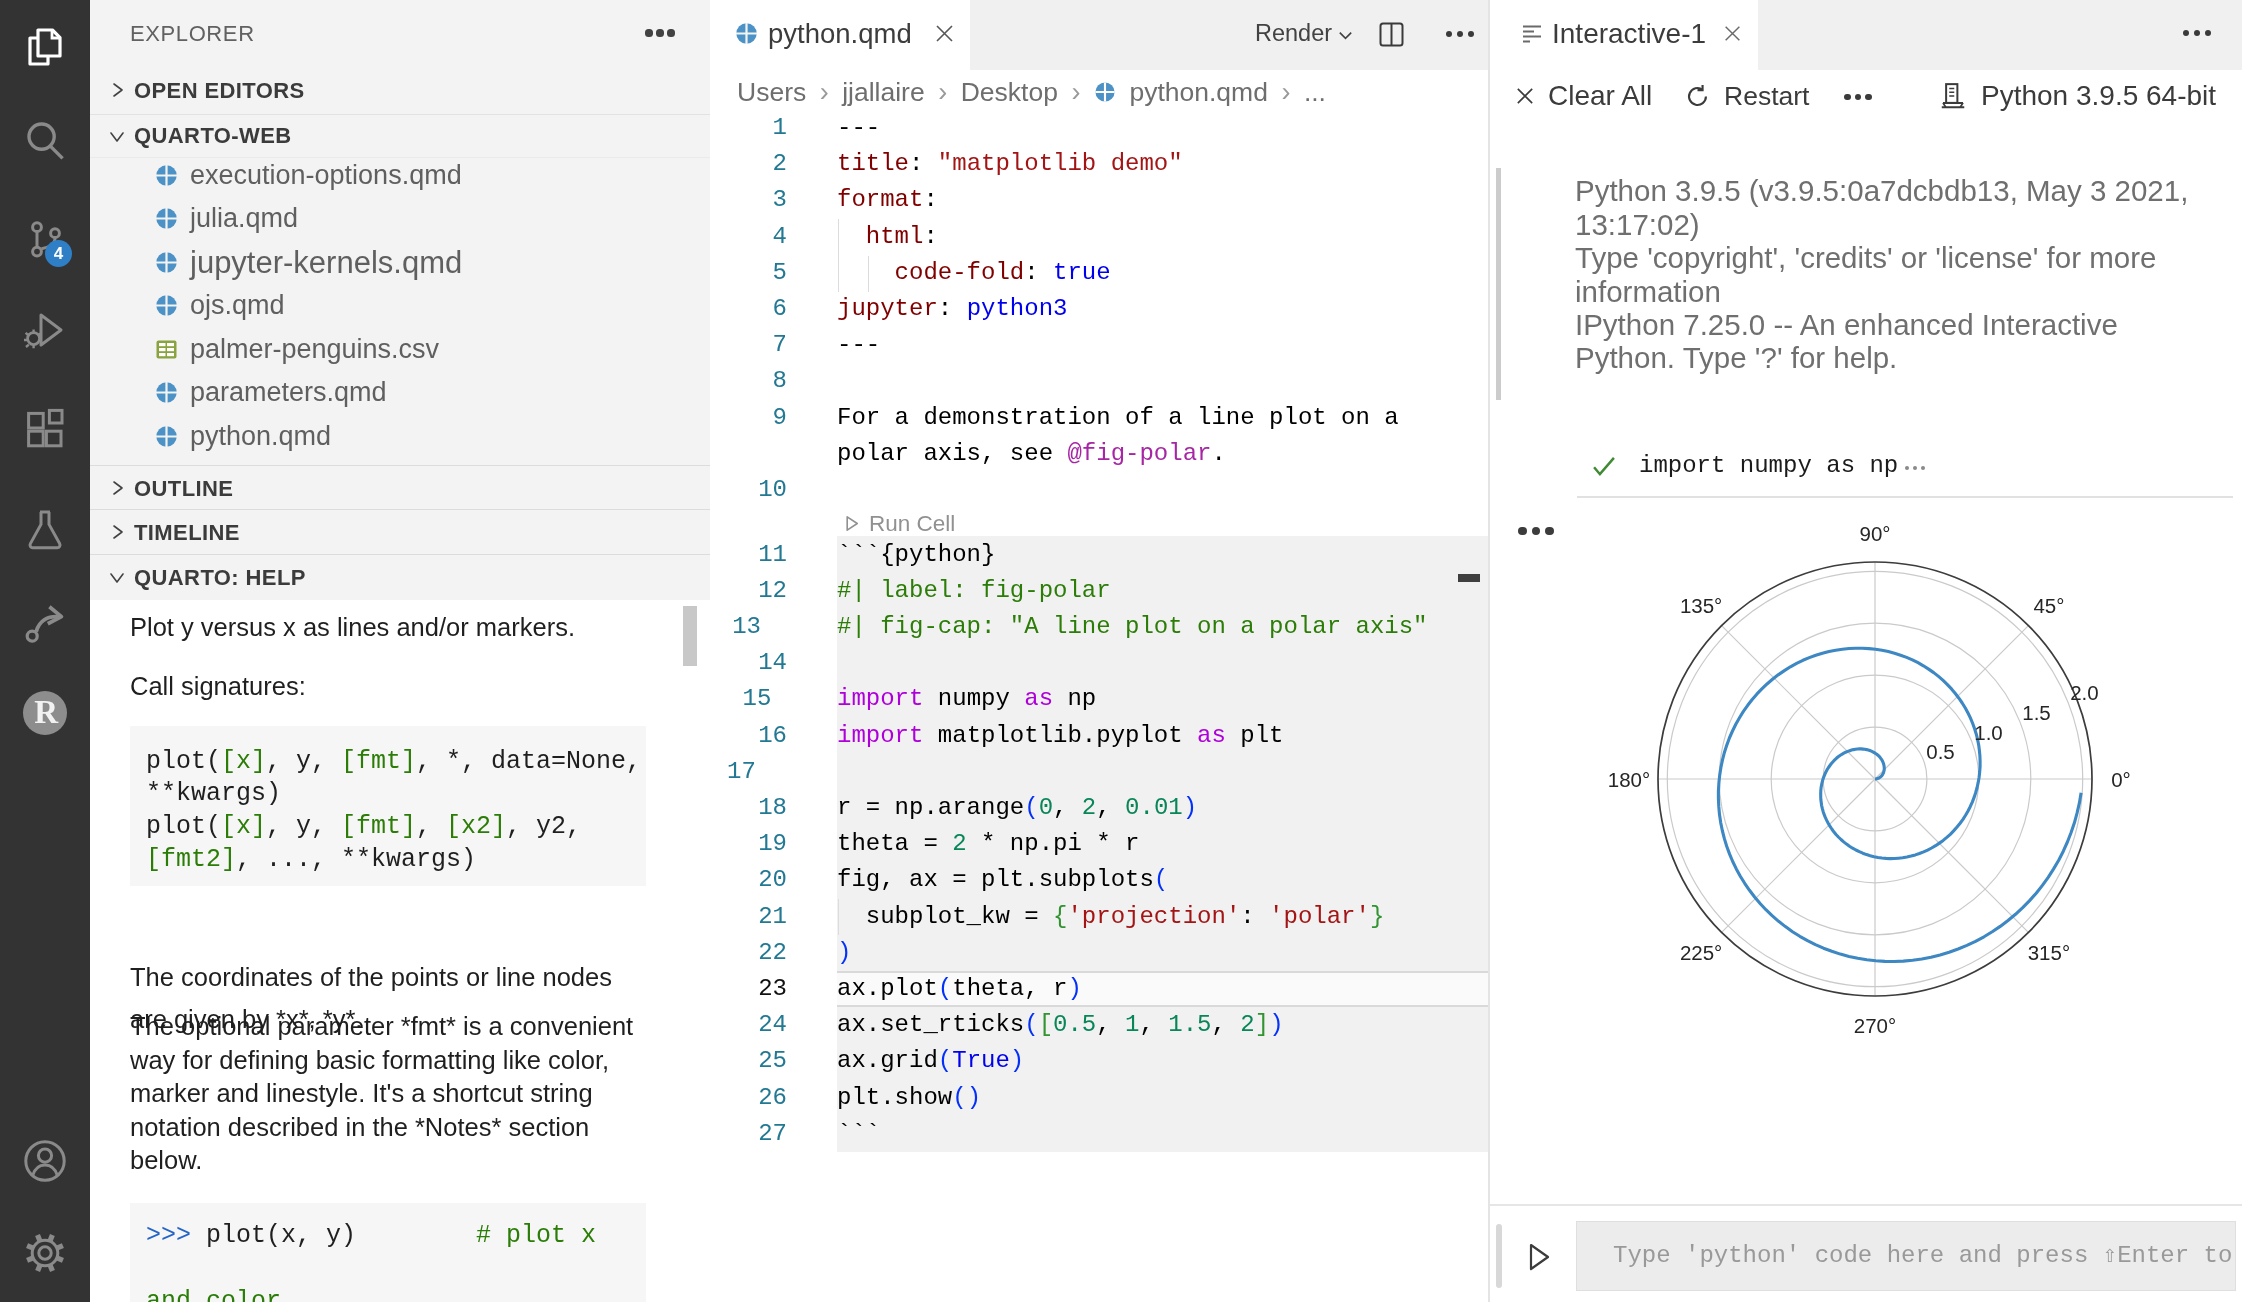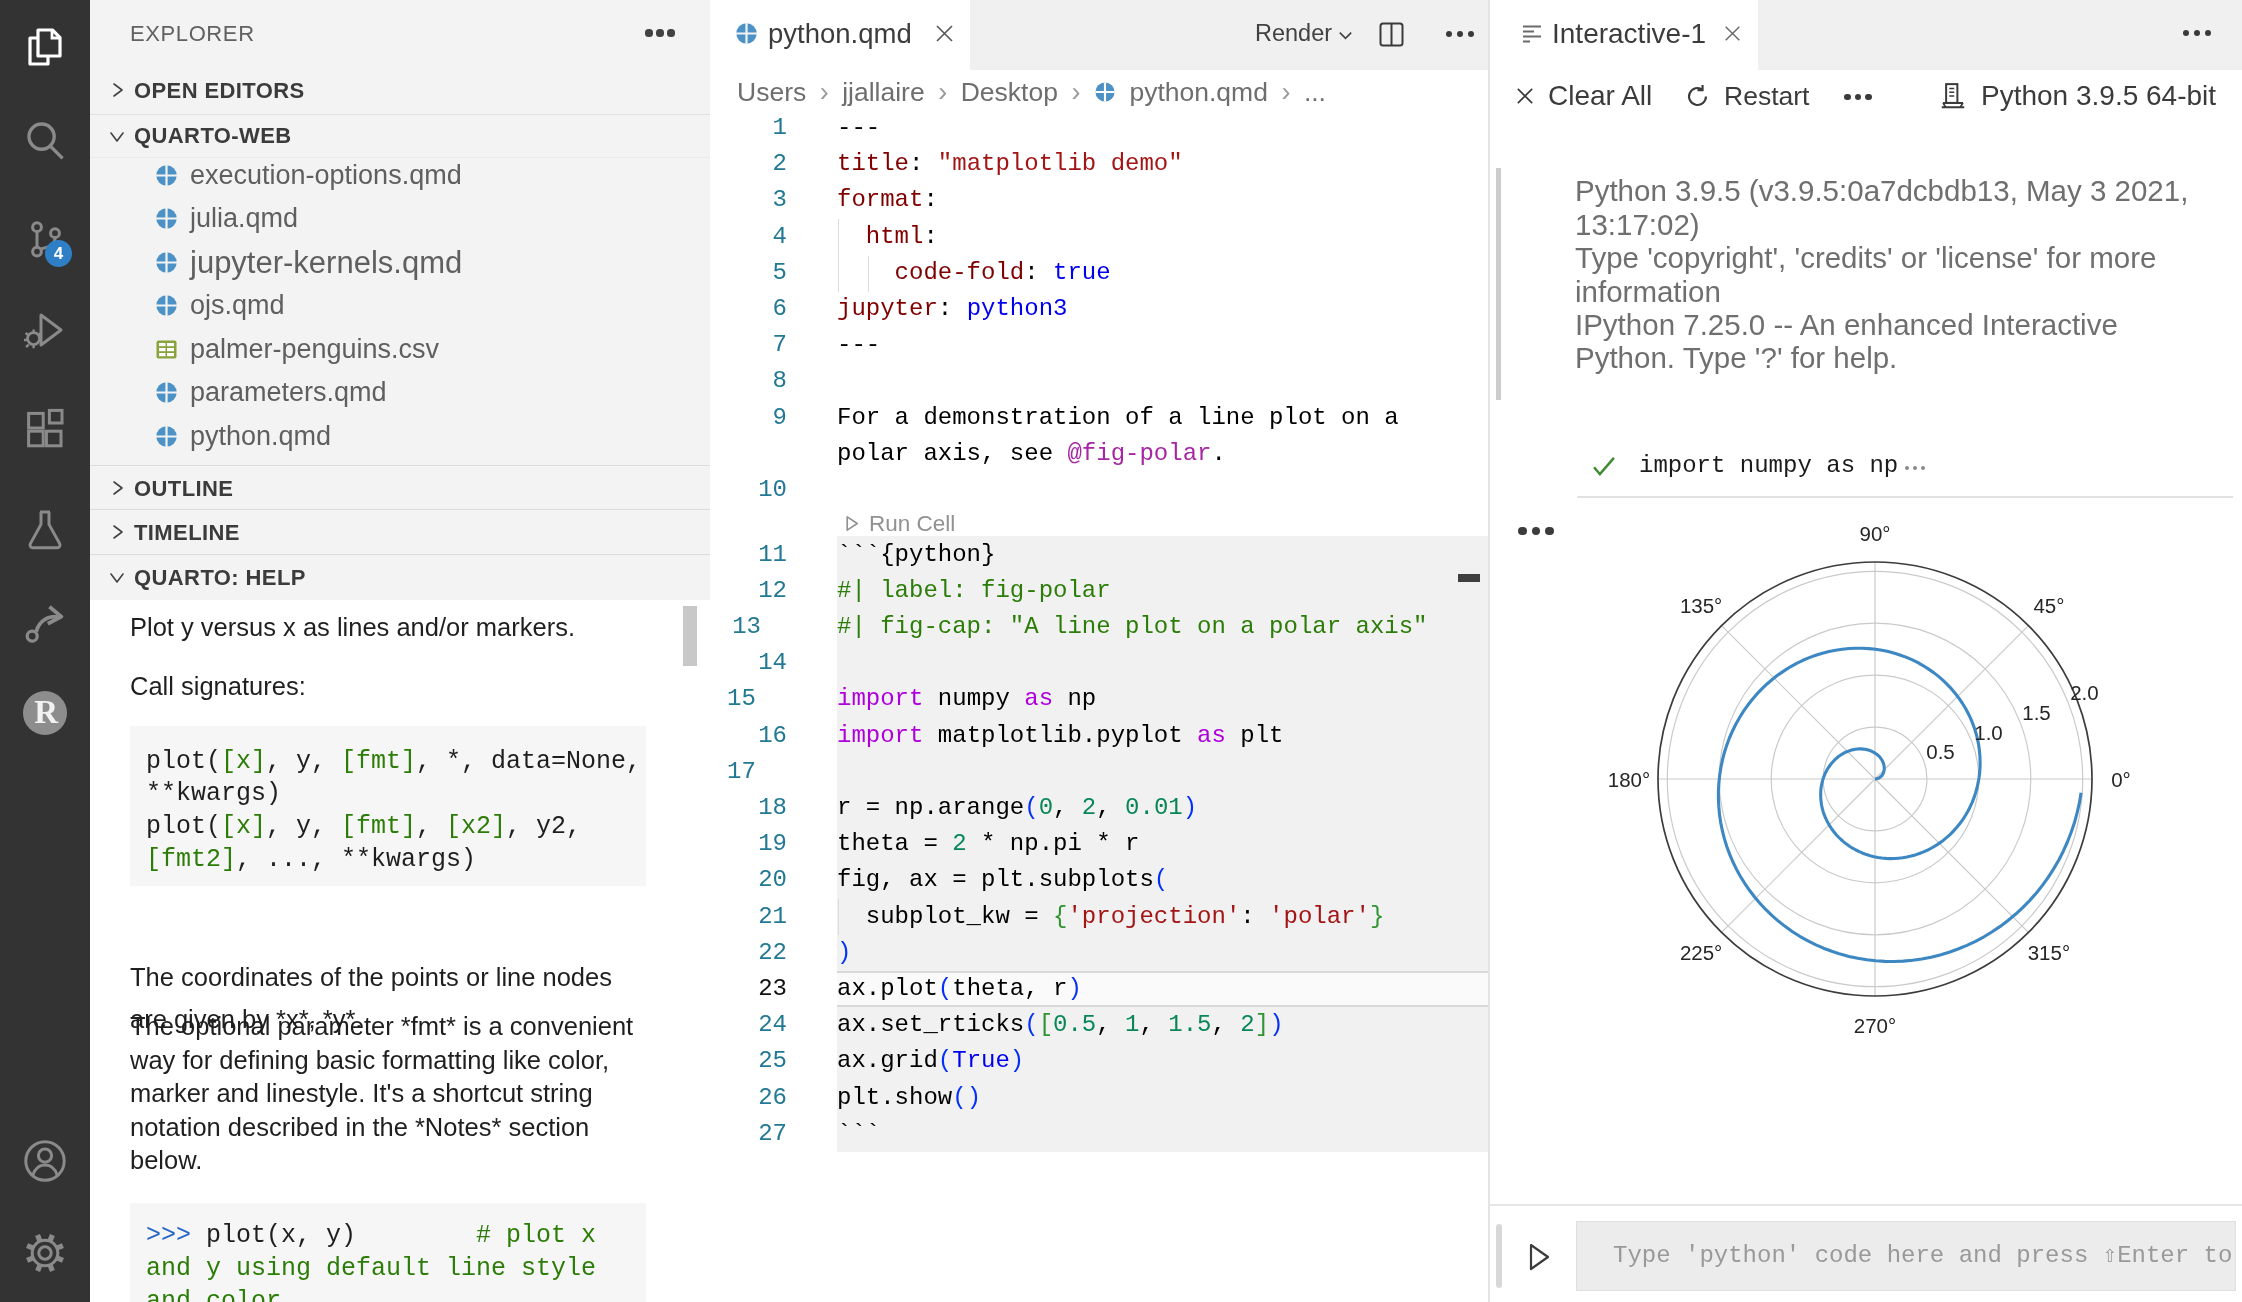--- a/index.html
+++ b/index.html
@@ -141,21 +141,21 @@
 <div class="a" style="left:709px;top:600px;width:1px;height:702px;background:#e8e8e8"></div>
 <div class="a" style="left:90px;top:600px;width:620px;height:702px;background:#ffffff"></div>
 <div class="a" style="left:683px;top:606px;width:14px;height:60px;background:#c8c8c8"></div>
 <div class="a" style="left:130px;top:611.3px;font-size:25.5px;line-height:33.4px;color:#1f1f1f;white-space:pre">Plot y versus x as lines and/or markers.</div>
 <div class="a" style="left:130px;top:670.3px;font-size:25.5px;line-height:33.4px;color:#1f1f1f;white-space:pre">Call signatures:</div>
 <div class="a" style="left:130px;top:726px;width:516px;height:160px;background:#f6f6f6"></div>
 <div class="a mono" style="left:146px;top:745.55px;font-size:25px;line-height:32.9px;color:#1f1f1f;white-space:pre">plot(<span class="c">[x]</span>, y, <span class="c">[fmt]</span>, *, data=None,<br>**kwargs)<br>plot(<span class="c">[x]</span>, y, <span class="c">[fmt]</span>, <span class="c">[x2]</span>, y2,<br><span class="c">[fmt2]</span>, ..., **kwargs)</div>
 <div class="a" style="left:130px;top:956px;font-size:25.5px;line-height:42px;color:#1f1f1f;white-space:pre">The coordinates of the points or line nodes<br>are given by *x*, *y*.</div>
 <div class="a" style="left:130px;top:1010.3px;font-size:25.5px;line-height:33.4px;color:#1f1f1f;white-space:pre">The optional parameter *fmt* is a convenient<br>way for defining basic formatting like color,<br>marker and linestyle. It's a shortcut string<br>notation described in the *Notes* section<br>below.</div>
 <div class="a" style="left:130px;top:1203px;width:516px;height:99px;background:#f6f6f6"></div>
-<div class="a mono" style="left:146px;top:1218.55px;font-size:25px;line-height:33.4px;color:#1f1f1f;white-space:pre"><span style="color:#2565c7">&gt;&gt;&gt;</span> plot(x, y)        <span class="c"># plot x</span><br><span class="c">and y using default line style</span><br><span class="c">and color</span></div>
+<div class="a mono" style="left:146px;top:1218.55px;font-size:25px;line-height:33.4px;color:#1f1f1f;white-space:pre"><span style="color:#2565c7">&gt;&gt;&gt;</span> plot(x, y)        <span class="c"># plot x</span><br><br><span class="c">and color</span></div>
 <div class="a" style="left:710px;top:0;width:780px;height:1302px;background:#ffffff"></div>
 <div class="a" style="left:970px;top:0;width:520px;height:70px;background:#f0f0f0"></div>
 <svg class="a" style="left:734.5px;top:21.5px" width="23" height="23" viewBox="0 0 23 23">
     <circle cx="11.5" cy="11.5" r="10.2" fill="#4d92c6"></circle>
     <path d="M11.5 1v21M1 11.5h21" stroke="#f3f3f3" stroke-width="2.2"></path>
   </svg>
 <div class="a " style="left:768px;top:16.25px;height:35px;line-height:35px;font-size:27.5px;color:#3c3c3c;font-weight:normal;letter-spacing:0;white-space:pre">python.qmd</div>
 <svg class="a" style="left:933px;top:22px" width="23" height="23" viewBox="0 0 23 23" fill="none">
     <path d="M4 4l15 15M19 4L4 19" stroke="#575757" stroke-width="1.6"></path>
   </svg>
@@ -220,21 +220,21 @@
   </svg>
 <div class="a " style="left:869px;top:508.75px;height:30px;line-height:30px;font-size:22.5px;color:#919191;font-weight:normal;letter-spacing:0;white-space:pre">Run Cell</div>
 <div class="a mono" style="left:727px;top:537.6px;width:60px;height:34px;line-height:34px;font-size:24px;text-align:right;color:#237893">11</div>
 <div class="a mono row" style="left:837px;top:537.6px;height:34px;line-height:34px;font-size:24px;color:#000">```{python}</div>
 <div class="a mono" style="left:727px;top:573.8px;width:60px;height:34px;line-height:34px;font-size:24px;text-align:right;color:#237893">12</div>
 <div class="a mono row" style="left:837px;top:573.8px;height:34px;line-height:34px;font-size:24px;color:#000"><span class="c">#| label: fig-polar</span></div>
 <div class="a mono" style="left:701px;top:610px;width:60px;height:34px;line-height:34px;font-size:24px;text-align:right;color:#237893">13</div>
 <div class="a mono row" style="left:837px;top:610px;height:34px;line-height:34px;font-size:24px;color:#000"><span class="c">#| fig-cap: "A line plot on a polar axis"</span></div>
 <div class="a mono" style="left:727px;top:646.2px;width:60px;height:34px;line-height:34px;font-size:24px;text-align:right;color:#237893">14</div>
 <div class="a mono row" style="left:837px;top:646.2px;height:34px;line-height:34px;font-size:24px;color:#000"></div>
-<div class="a mono" style="left:727px;top:682.4px;width:60px;height:34px;line-height:34px;font-size:24px;text-align:left;color:#237893">15</div>
+<div class="a mono" style="left:727px;top:682.4px;width:60px;height:34px;line-height:34px;font-size:24px;text-align:center;color:#237893">15</div>
 <div class="a mono row" style="left:837px;top:682.4px;height:34px;line-height:34px;font-size:24px;color:#000"><span class="k">import</span> numpy <span class="k">as</span> np</div>
 <div class="a mono" style="left:727px;top:718.6px;width:60px;height:34px;line-height:34px;font-size:24px;text-align:right;color:#237893">16</div>
 <div class="a mono row" style="left:837px;top:718.6px;height:34px;line-height:34px;font-size:24px;color:#000"><span class="k">import</span> matplotlib.pyplot <span class="k">as</span> plt</div>
 <div class="a mono" style="left:727px;top:754.8px;width:60px;height:34px;line-height:34px;font-size:24px;text-align:left;color:#237893">17</div>
 <div class="a mono row" style="left:837px;top:754.8px;height:34px;line-height:34px;font-size:24px;color:#000"></div>
 <div class="a mono" style="left:727px;top:791px;width:60px;height:34px;line-height:34px;font-size:24px;text-align:right;color:#237893">18</div>
 <div class="a mono row" style="left:837px;top:791px;height:34px;line-height:34px;font-size:24px;color:#000">r = np.arange<span class="b">(</span><span class="n">0</span>, <span class="n">2</span>, <span class="n">0.01</span><span class="b">)</span></div>
 <div class="a mono" style="left:727px;top:827.2px;width:60px;height:34px;line-height:34px;font-size:24px;text-align:right;color:#237893">19</div>
 <div class="a mono row" style="left:837px;top:827.2px;height:34px;line-height:34px;font-size:24px;color:#000">theta = <span class="n">2</span> * np.pi * r</div>
 <div class="a mono" style="left:727px;top:863.4px;width:60px;height:34px;line-height:34px;font-size:24px;text-align:right;color:#237893">20</div>

